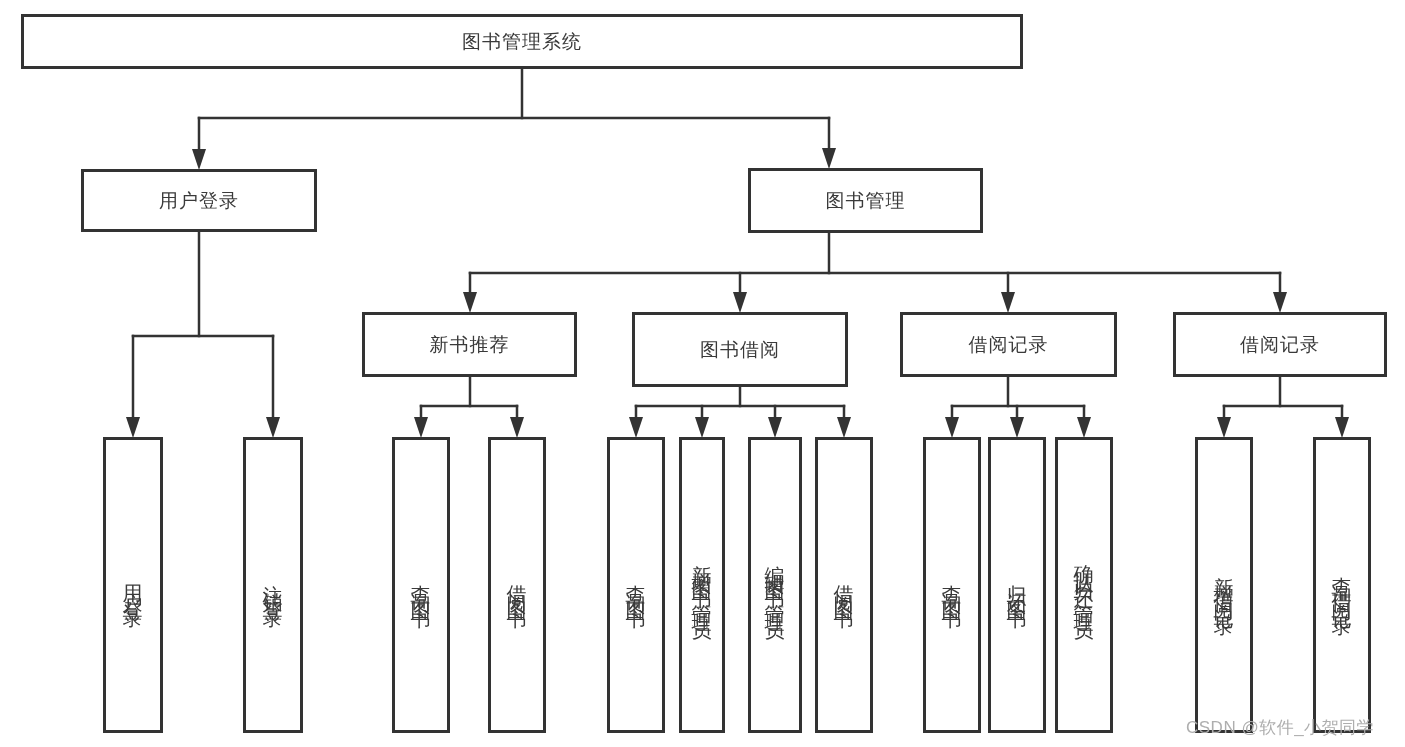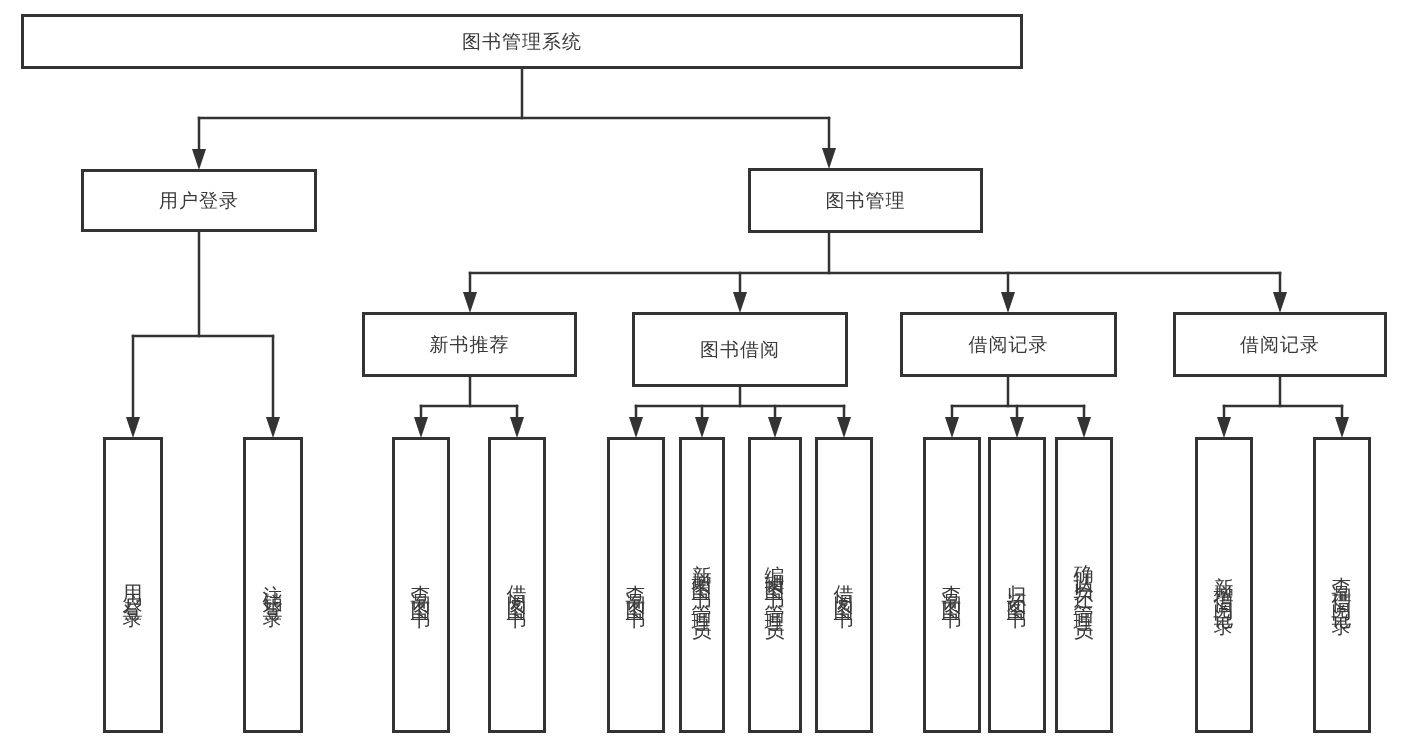--- a/index.html
+++ b/index.html
@@ -183,14 +183,15 @@
     <span class="vtext">确认归还（管理员）</span>
   </div>
 
   <div class="node" style="left:1195px;top:437px;width:58px;height:296px;">
     <span class="vtext">新增借阅记录</span>
   </div>
   <div class="node" style="left:1313px;top:437px;width:58px;height:296px;">
     <span class="vtext">查询借阅记录</span>
   </div>
 
+  <div class="watermark">CSDN @软件_小贺同学</div>
 
 </div>
 
 </body></html>

